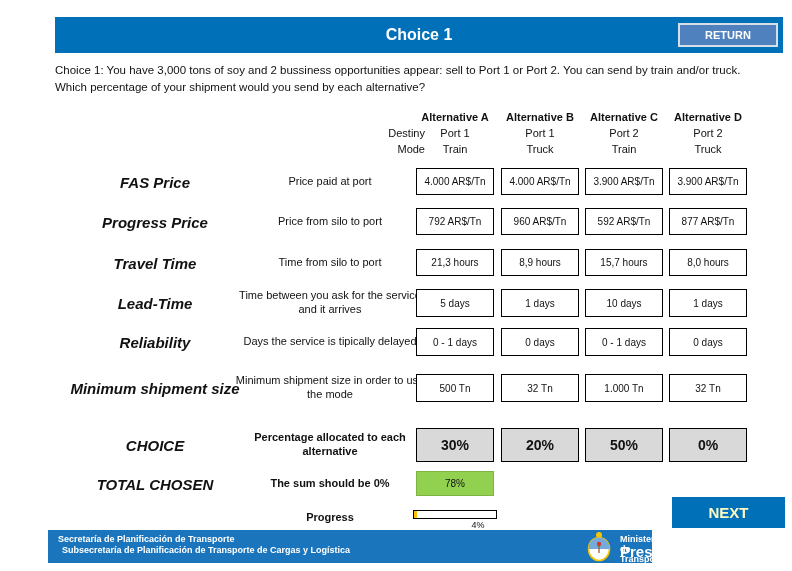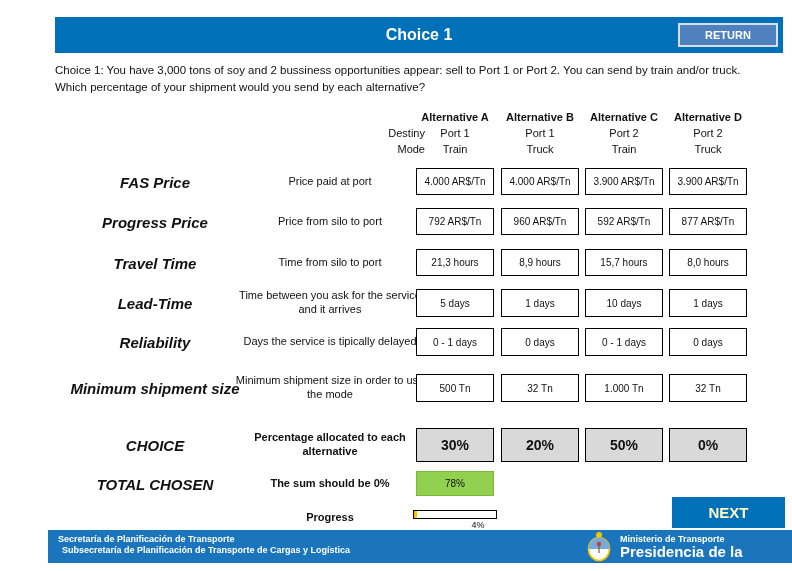--- a/index.html
+++ b/index.html
@@ -44,21 +44,21 @@
                   box-sizing:border-box;border:1px solid #000;background:#fff;}
   .progress-fill{height:100%;background:var(--progress_orange,#FFC000);}
   .progress-pct{position:absolute;left:413px;top:15px;width:130px;text-align:center;font-size:9px;}
 
   
   .next-btn{position:absolute;left:672px;top:497px;width:113px;height:31px;
             background:var(--header_blue,#0070B9);border:none;color:#fef9c3;
             font-weight:bold;font-size:15px;font-family:"Liberation Sans",sans-serif;cursor:pointer;}
 
   
-  .footer{position:absolute;left:48px;top:530px;width:744px;height:33px;
+  .footer{position:absolute;left:48px;top:530px;width:604px;height:33px;
           background:var(--footer_blue,#1B75BC);color:#fff;}
   .footer-line1{position:absolute;left:10px;top:4px;font-size:9px;font-weight:bold;}
   .footer-line2{position:absolute;left:14px;top:15px;font-size:9px;font-weight:bold;}
   .footer-logo{position:absolute;left:537px;top:1px;}
   .footer-ministry{position:absolute;left:572px;top:4px;font-size:9px;font-weight:bold;}
   .footer-presidency{position:absolute;left:572px;top:13px;font-size:15px;font-weight:bold;}
 </style>
 </head>
 <body>
 

